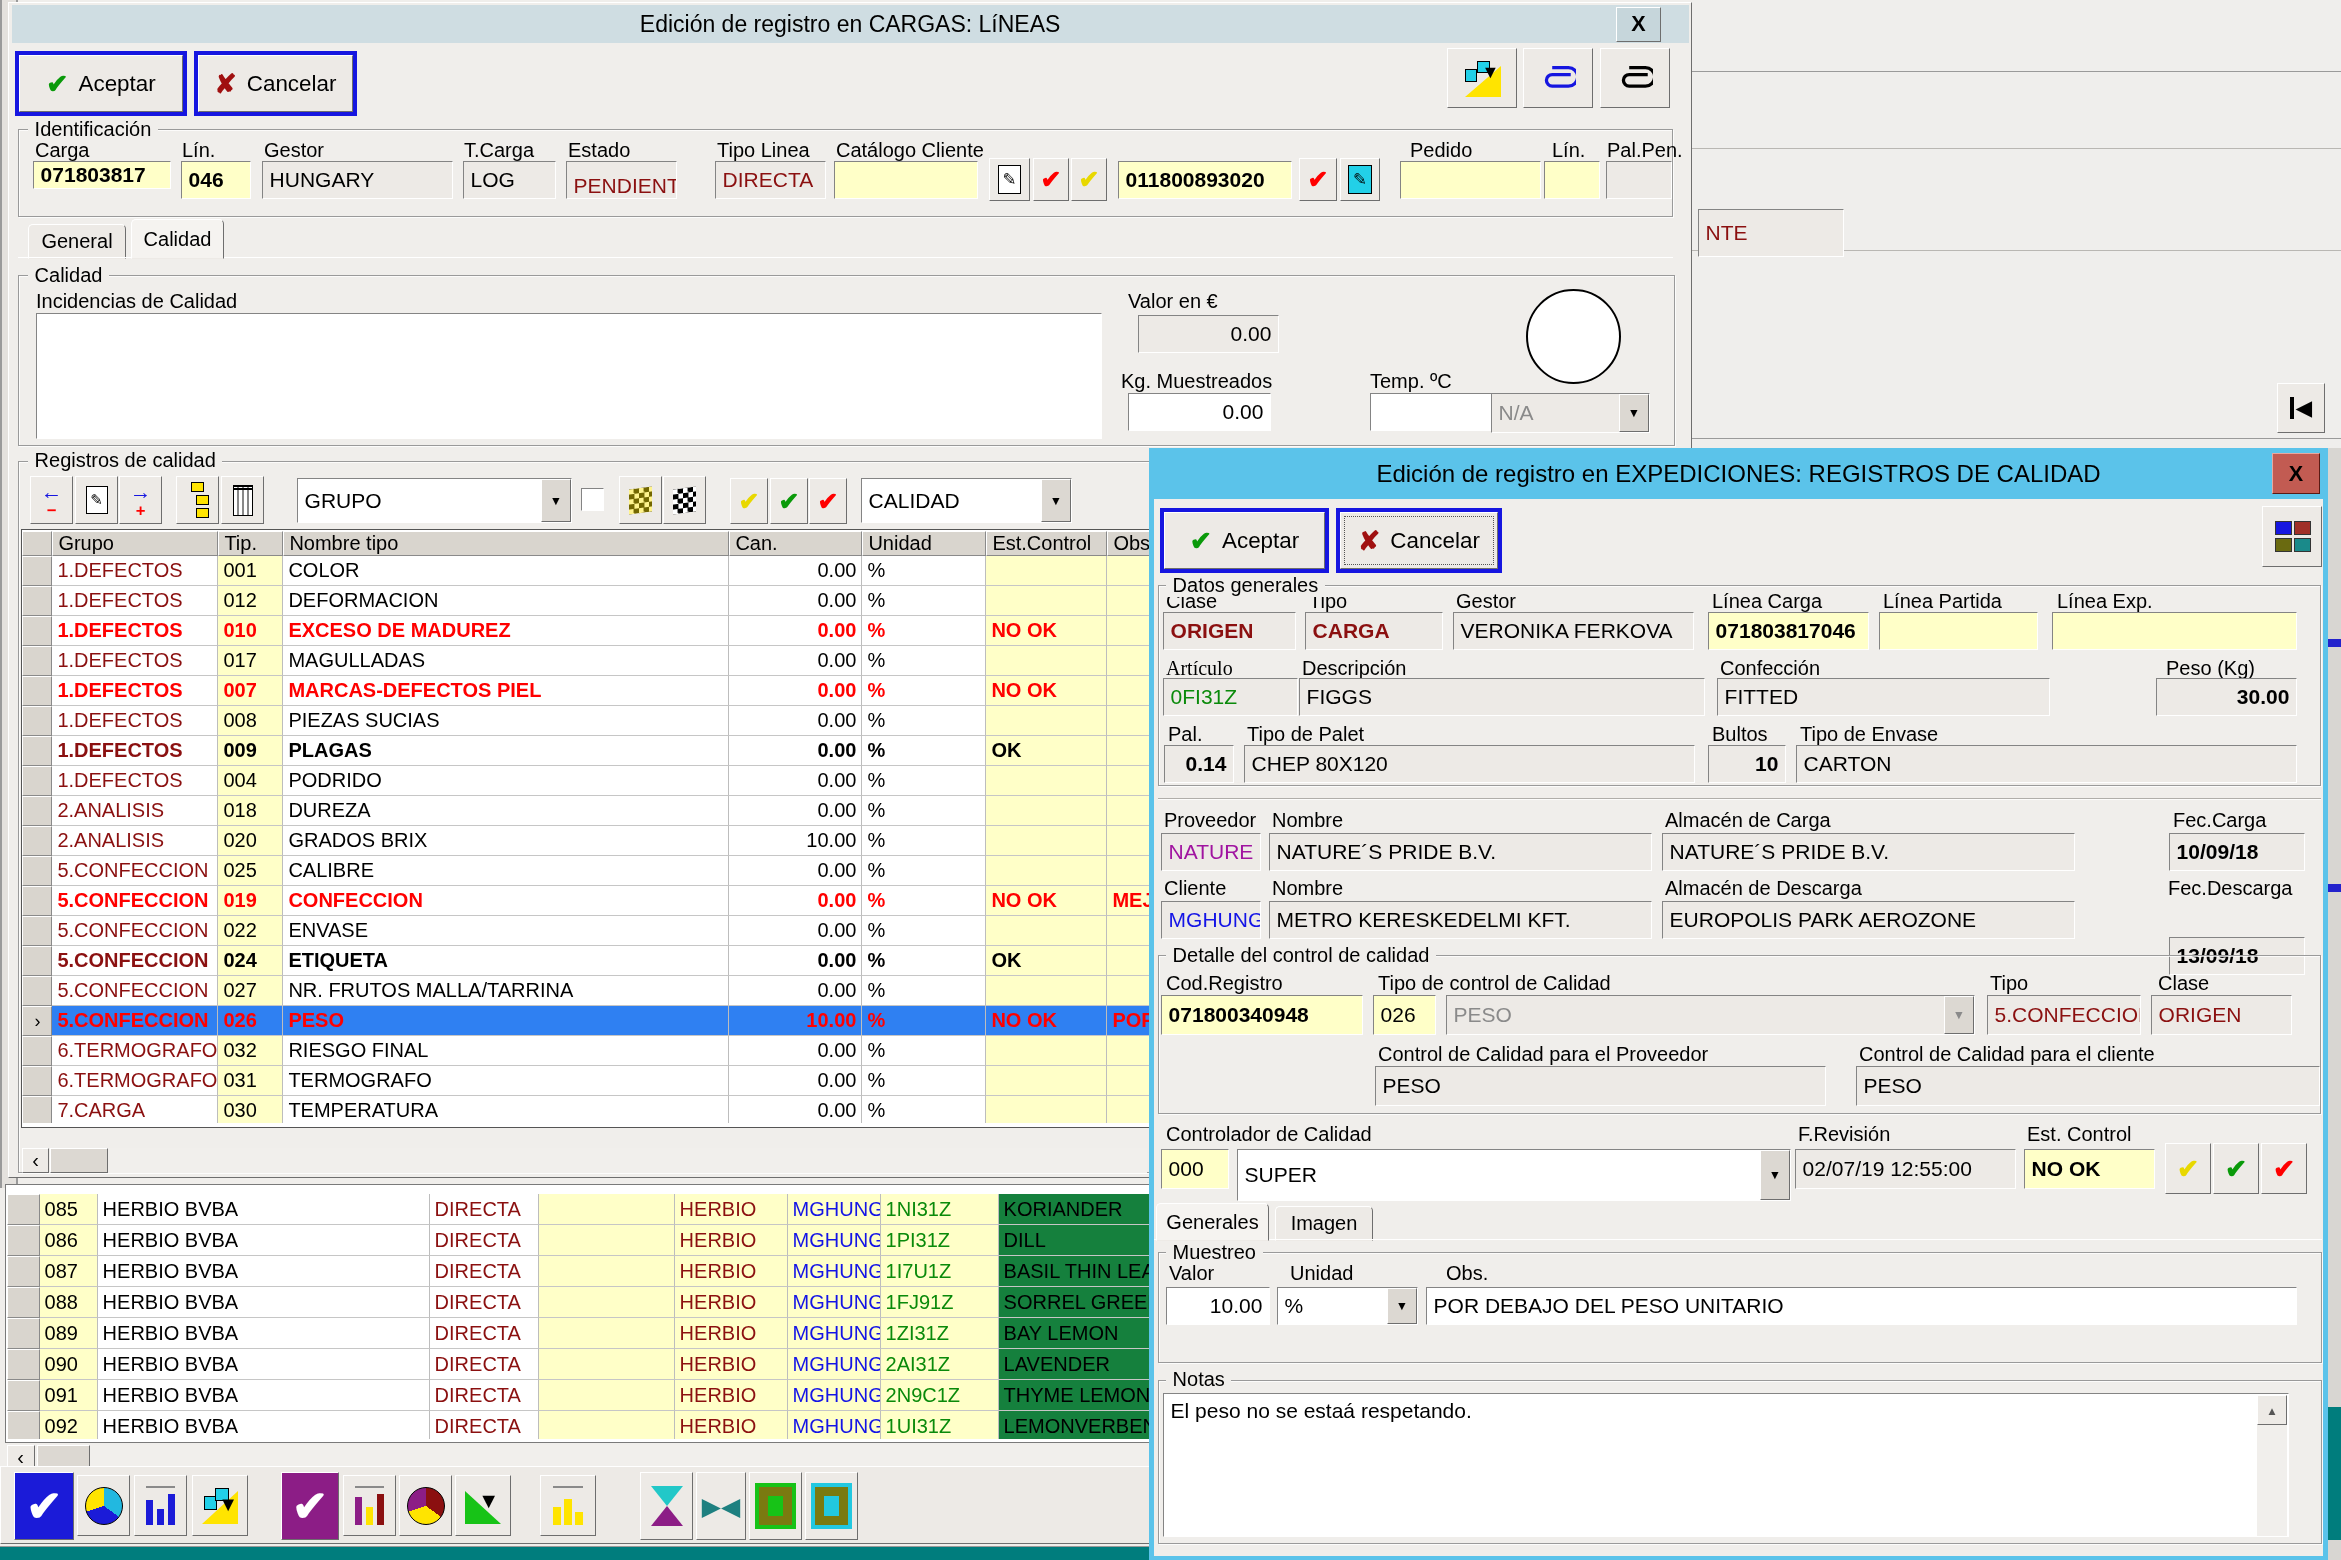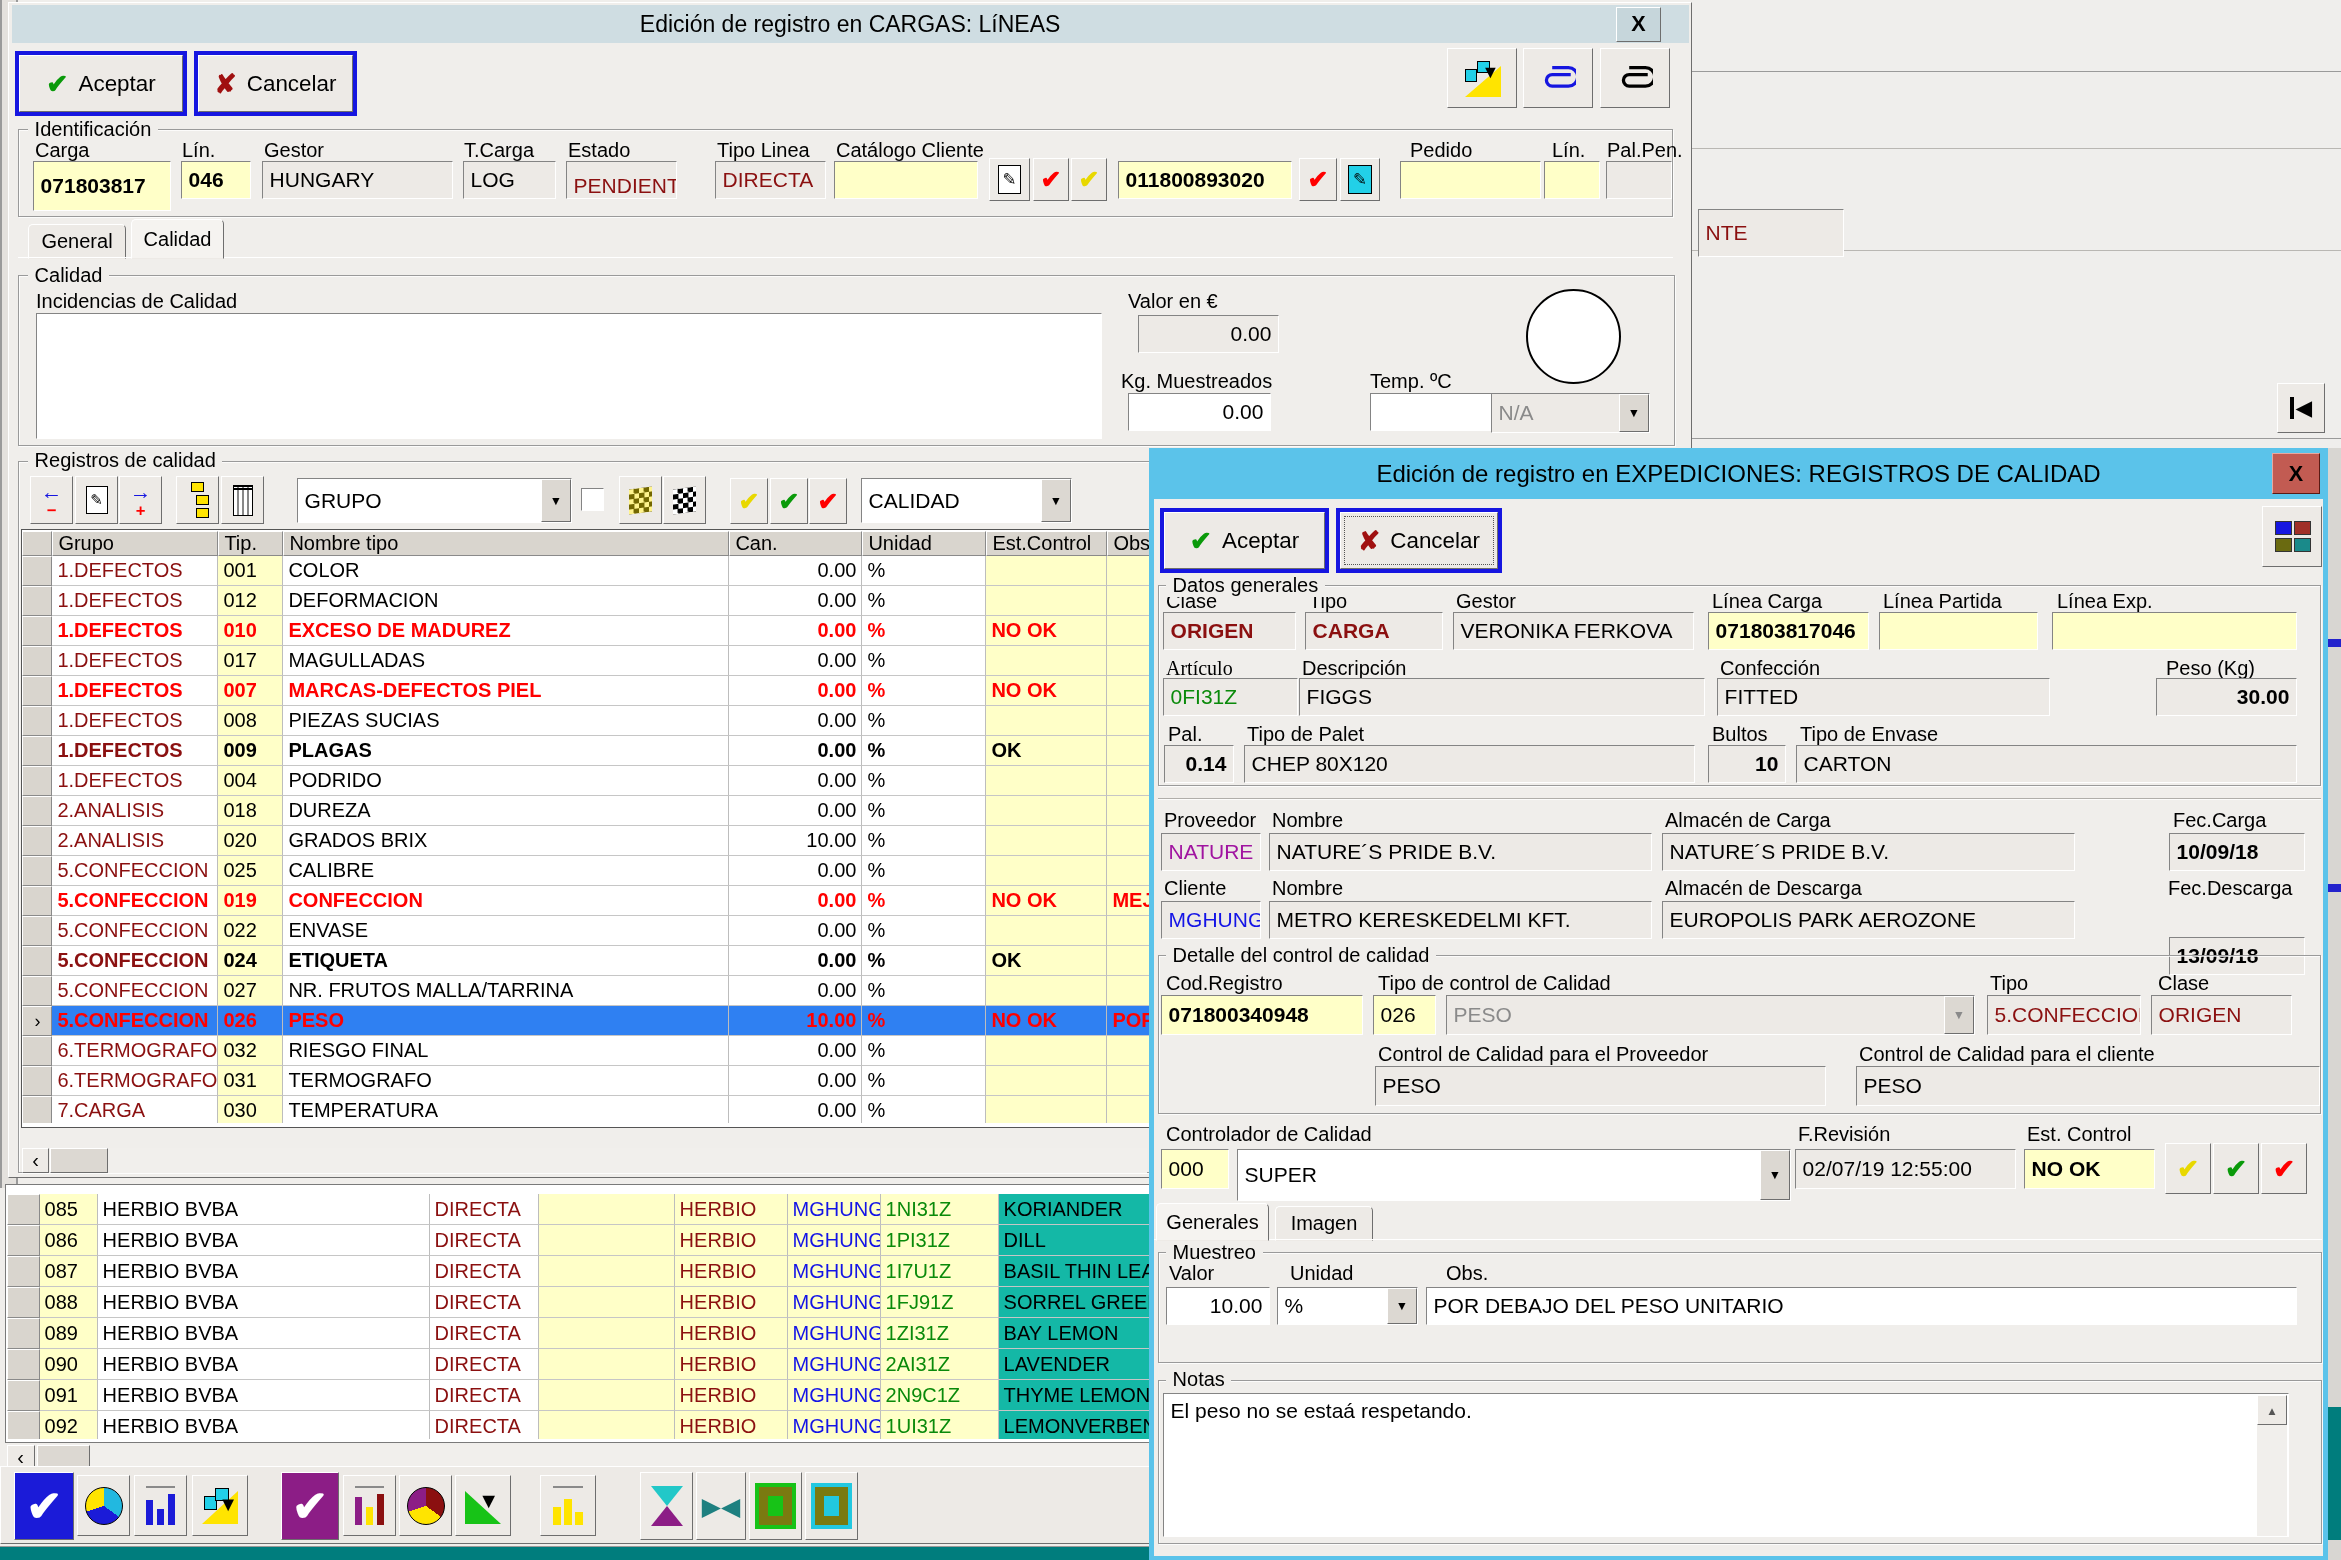--- a/index.html
+++ b/index.html
@@ -54,21 +54,21 @@
   .brow{display:flex;height:31px;background:#fff;font-size:20px;}
   .bc{display:flex;align-items:center;box-sizing:border-box;padding:0 5px;border-right:0.8px solid #bdbdbd;border-bottom:0.8px solid #c6c6c6;white-space:nowrap;overflow:hidden;}
   .b-sel{width:33px;background:#d9d5ce;border:1.7px solid;border-color:#fff #8a8a8a #8a8a8a #fff;}
   .b-num{width:58px;background:#ffffc8;}
   .b-name{width:332px;}
   .b-tipo{width:109px;color:#8b1010;}
   .b-extra{width:136px;background:#ffffc8;}
   .b-prov{width:113px;background:#ffffc8;color:#8b1010;}
   .b-cli{width:93px;background:#ffffc8;color:#1414e6;}
   .b-code{width:118px;background:#ffffc8;color:#0a8a0a;}
-  .b-prod{width:252px;background:#14b8a6;}
+  .b-prod{width:252px;background:#15803d;}
   
   .checker{background:repeating-conic-gradient(#000 0 25%,#fff 0 50%);background-size:10px 10px;}
   .pie1{width:36px;height:36px;border-radius:50%;border:1.7px solid #000;background:conic-gradient(#22b8e0 0 35%,#1b1bd8 35% 70%,#ffe400 70% 100%);}
   .pie2{width:36px;height:36px;border-radius:50%;border:1.7px solid #000;background:conic-gradient(#8b1010 0 35%,#ffe400 35% 70%,#8c1d86 70% 100%);}
   .bars{display:flex;align-items:flex-end;gap:3.3px;height:35px;border-top:2.5px solid #8a8a8a;padding-top:1.7px;}
   .bars i{display:block;width:7.5px;background:#1b1bd8;}
   .bars.v2 i:nth-child(1){background:#8c1d86;} .bars.v2 i:nth-child(2){background:#ffe400;} .bars.v2 i:nth-child(3){background:#8b1010;}
   .bars.v3 i{background:#ffe400;}
   .tri-up{width:0;height:0;border-left:16.6px solid transparent;border-right:16.6px solid transparent;border-bottom:20px solid #22b8e0;}
   .tri-dn{width:0;height:0;border-left:16.6px solid transparent;border-right:16.6px solid transparent;border-top:20px solid #8c1d86;}
@@ -306,21 +306,21 @@
     <div class="bt" style="left:1600px;top:48px;width:70px;height:60px;">
       <svg class="paper" width="36" height="36" viewBox="0 0 44 44">
         <path d="M30 8 L14 24 a7 7 0 0 0 10 10 L38 20 a11 11 0 0 0-16-16 L8 18" fill="none" stroke="#000" stroke-width="4" transform="rotate(45 22 22)"></path>
       </svg>
     </div>
 
     <div class="grp" style="left:18px;top:129px;width:1655px;height:88px;"></div>
     <div class="lg" style="left:28px;top:118px;">Identificación</div>
 
     <div class="lb" style="left:35px;top:139px;">Carga</div>
-    <div class="f y bold" style="left:33px;top:161px;width:138px;height:50px;">
+    <div class="f y bold" style="left:33px;top:161px;width:138px;height:28px;">
         <span>071803817</span>
       </div>
     <div class="lb" style="left:182px;top:139px;">Lín.</div>
     <div class="f y bold" style="left:181px;top:161px;width:70px;height:38px;">
         <span>046</span>
       </div>
     <div class="lb" style="left:264px;top:139px;">Gestor</div>
     <div class="f g" style="left:262px;top:161px;width:191px;height:38px;">
         <span>HUNGARY</span>
       </div>

